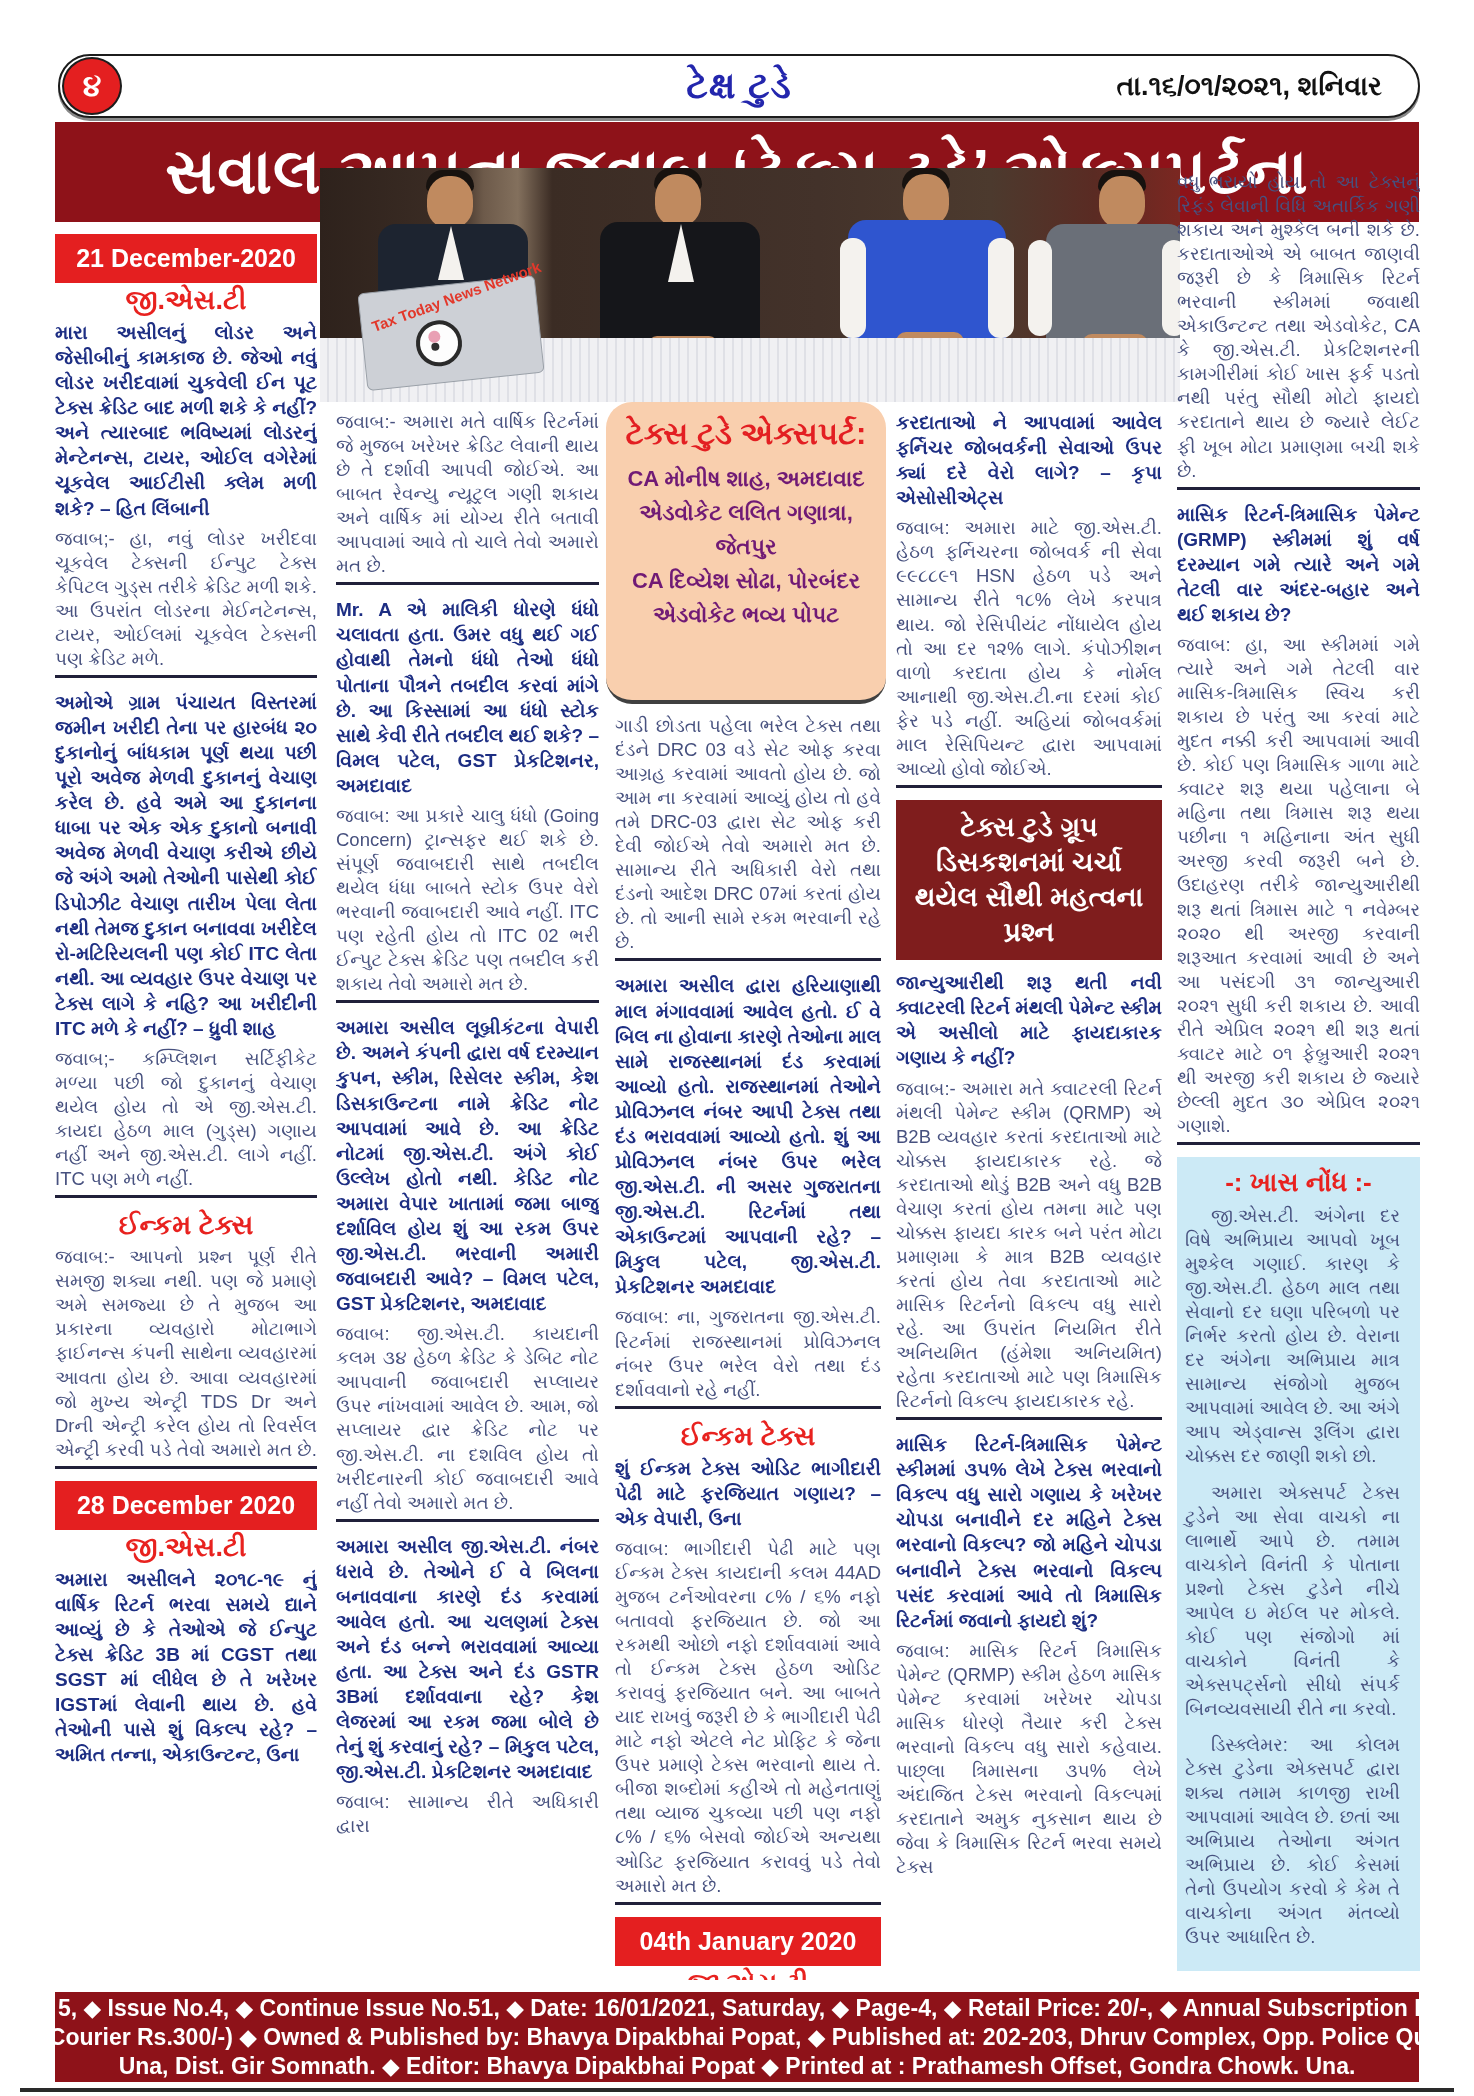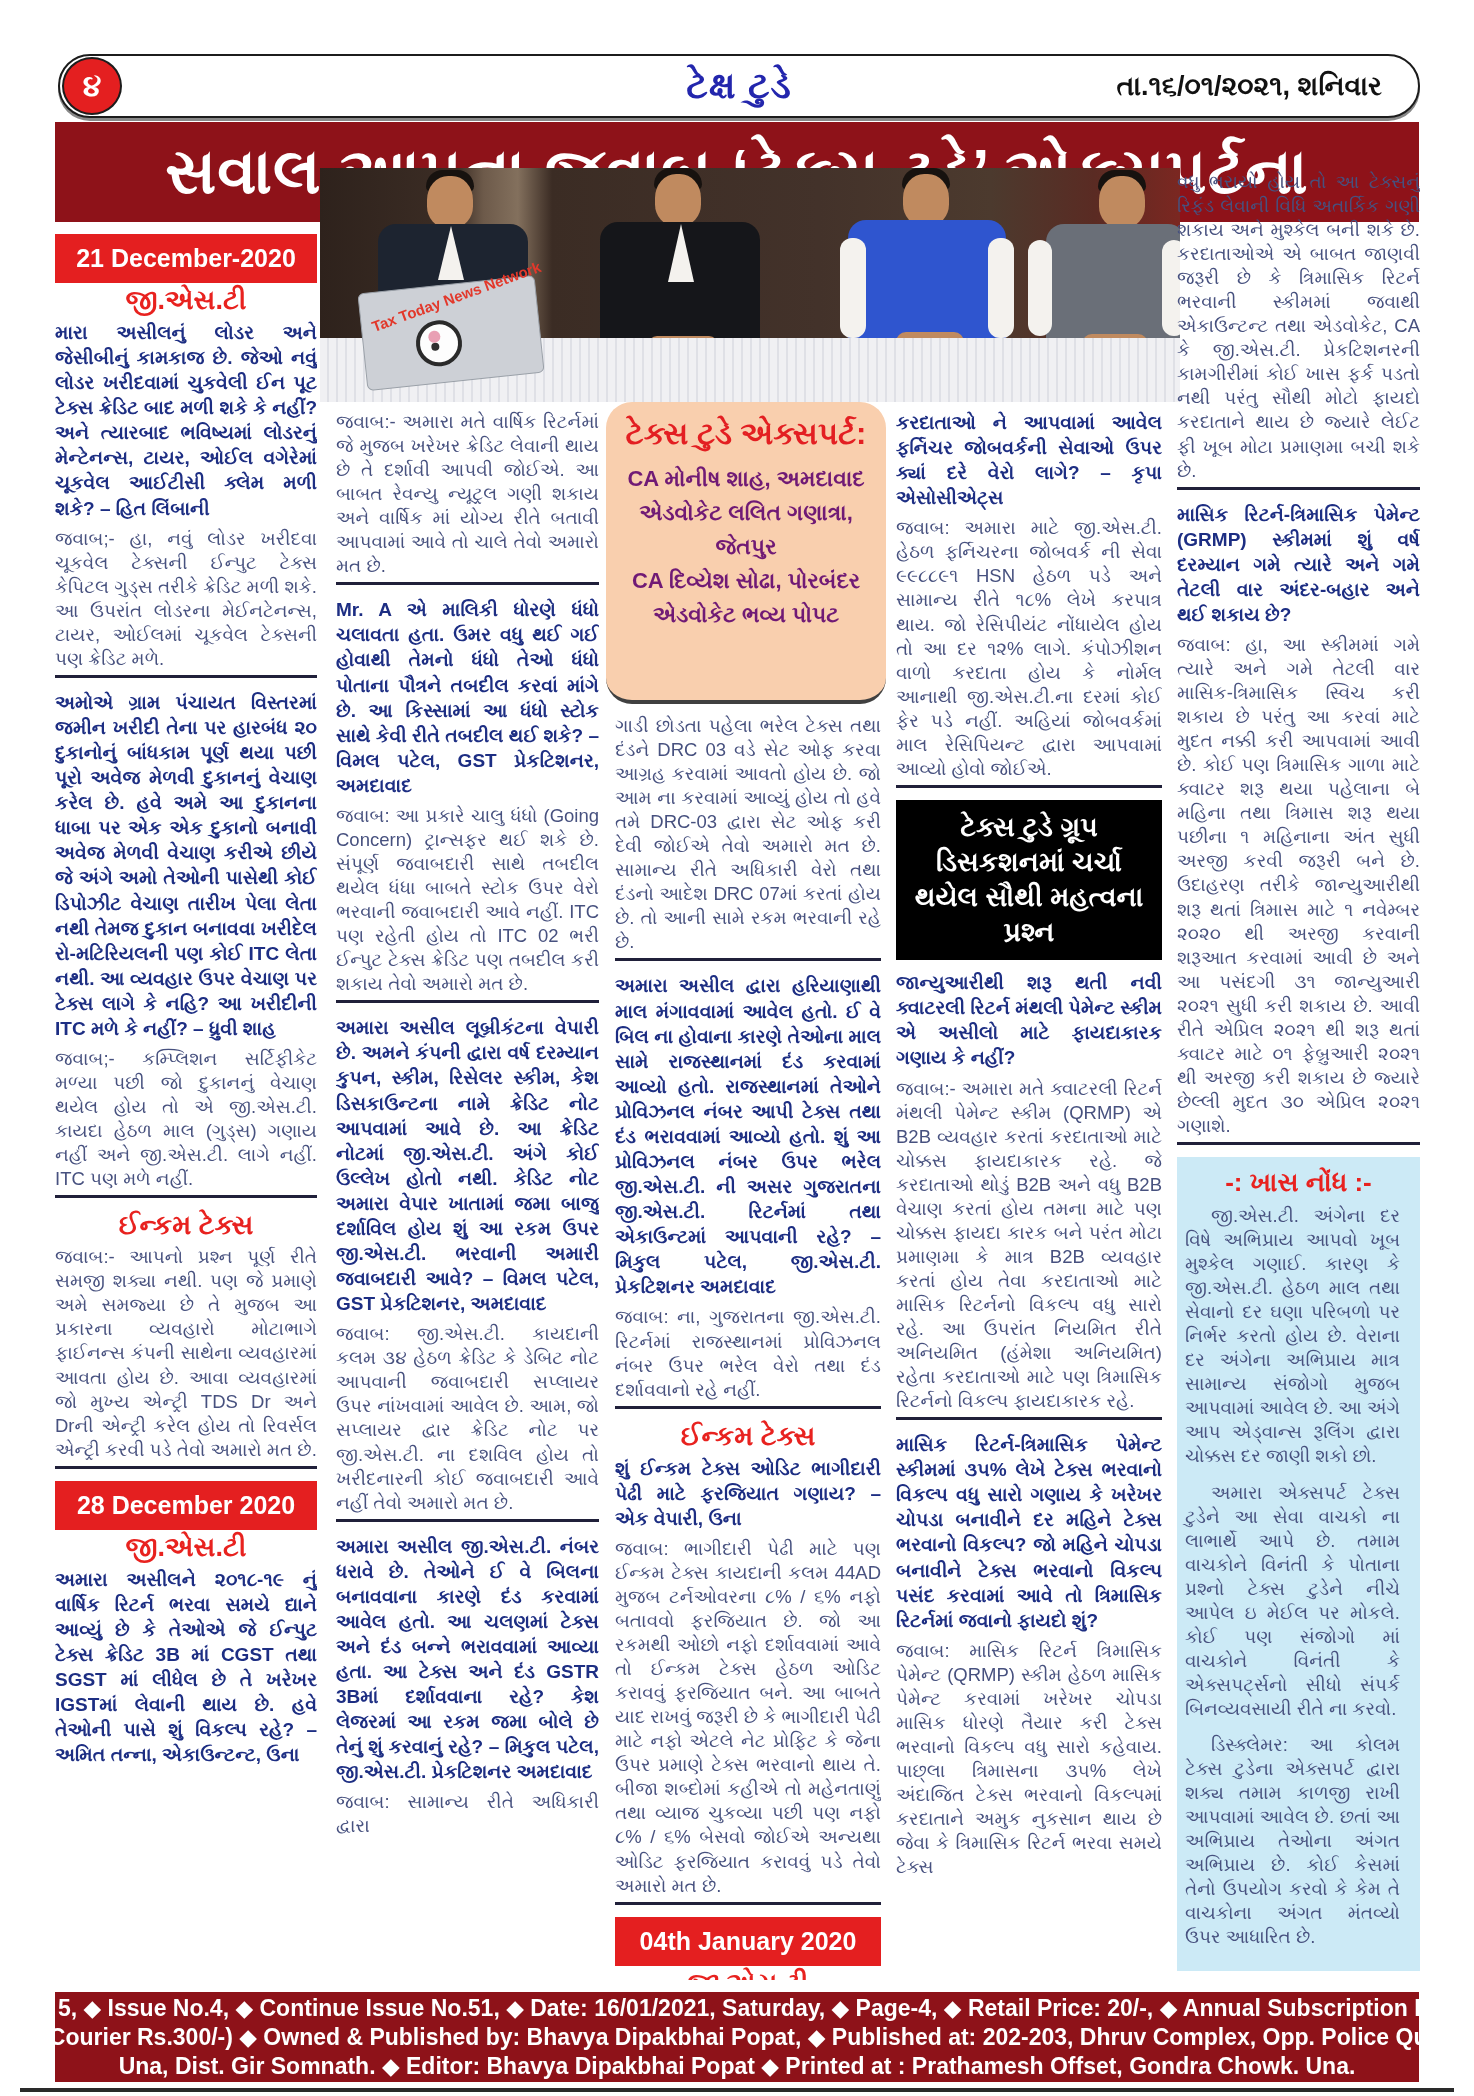--- a/index.html
+++ b/index.html
@@ -87,21 +87,21 @@
   }
   .blk-q{
     color:#1d2e83;font-weight:bold;font-size:19px;line-height:1.32;text-align:justify;
     margin:0 0 6px 0;
   }
   .blk-a{
     color:#47517f;font-size:18.5px;line-height:1.3;text-align:justify;margin:0 0 6px 0;
   }
   .rule{border-bottom:3px solid #20203a;padding-bottom:4px;margin-bottom:12px;}
   .blk-redbox{
-    background:#000000;color:#fff;font-weight:bold;font-size:27px;text-align:center;
+    background:#7f1d1d;color:#fff;font-weight:bold;font-size:27px;text-align:center;
     line-height:1.3;padding:10px 6px;margin:6px 0 10px 0;
   }
   .note-box{
     background:#cceaf6;padding:10px 8px;margin-top:10px;
   }
   .note-head{color:#e8221f;font-weight:bold;font-size:26px;text-align:center;margin-bottom:6px;}
   .note-p{color:#47517f;font-size:18.5px;line-height:1.3;text-align:justify;margin:0 12px 12px 0;text-indent:26px;}
   
   .footer{
     position:absolute;left:55px;top:1992px;width:1364px;height:90px;background:#8e1219;

